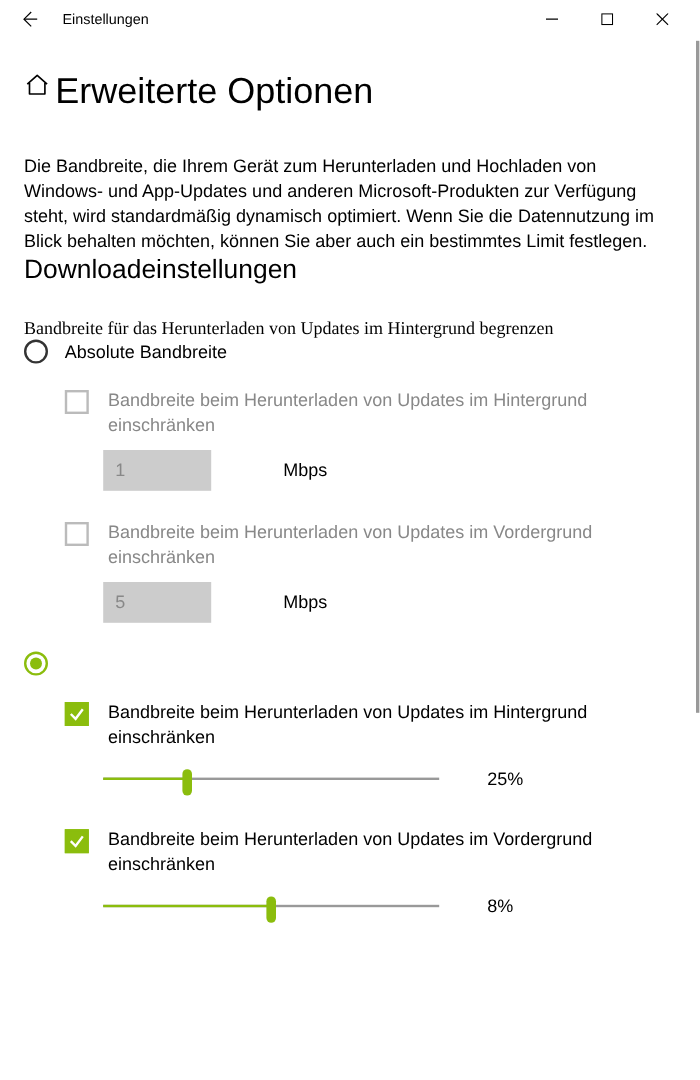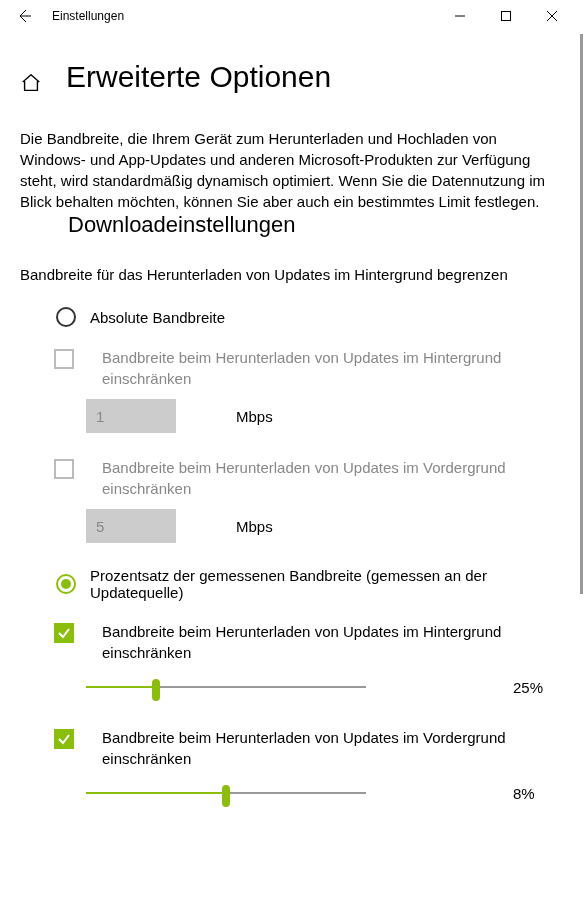--- a/index.html
+++ b/index.html
@@ -34,53 +34,51 @@
     .win-btn {
       width: 46px; height: 32px;
       display: flex; align-items: center; justify-content: center;
       cursor: pointer;
     }
     .content {
       padding: 28px 20px 0 20px;
     }
     .page-header {
       display: flex;
-      align-items: flex-end;
-      gap: 24px;
+      align-items: flex-start;
+      gap: 4px;
       margin-bottom: 34px;
     }
     .home-icon {
       width: 22px; height: 22px;
     }
     .page-title {
       font-size: 30px;
       font-weight: 400;
     }
     .intro {
       font-size: 15px;
       line-height: 1.4;
       max-width: 540px;
     }
     .section-title {
       font-size: 22px;
       font-weight: 400;
       margin-bottom: 28px;
-      margin-left: 48px;
     }
     .subheading {
       font-size: 15px;
-      margin-bottom: 24px;
+      font-family: Liberation Serif, serif;
     }
     .radio-row {
       display: flex;
       align-items: center;
       gap: 14px;
       margin-bottom: 20px;
       cursor: pointer;
-      margin-left: 36px;
     }
     .radio {
       width: 20px; height: 20px;
       border: 2px solid #333;
       border-radius: 50%;
       display: flex; align-items: center; justify-content: center;
       flex-shrink: 0;
     }
     .radio.selected { border-color: #8bbd0d; }
     .radio-dot {
@@ -89,21 +87,21 @@
       background: #333;
     }
     .radio.selected .radio-dot { background: #8bbd0d; }
     .radio-label { font-size: 15px; }
     .sub-group {
       padding-left: 34px;
     }
     .check-row {
       display: flex;
       align-items: flex-start;
-      gap: 28px;
+      gap: 16px;
       margin-bottom: 10px;
     }
     .checkbox {
       width: 20px; height: 20px;
       border: 2px solid #999;
       flex-shrink: 0;
       margin-top: 2px;
       display: flex; align-items: center; justify-content: center;
     }
     .checkbox.disabled { border-color: #bbb; }
@@ -133,21 +131,20 @@
       font-size: 15px;
       color: #888;
     }
     .unit { font-size: 15px; margin-left: 48px; }
     .slider-row {
       display: flex;
       align-items: center;
       padding-left: 32px;
       margin: 14px 0 30px 0;
       gap: 40px;
-      justify-content: space-between;
     }
     .slider {
       position: relative;
       width: 280px;
       height: 20px;
     }
     .slider-track-bg {
       position: absolute;
       top: 9px;
       width: 100%;
@@ -251,21 +248,20 @@
     <div class="input-row">
       <input class="text-input" disabled="" value="5" style="">
       <span class="unit">Mbps</span>
     </div>
   </div>
 
   <div class="radio-row">
     <div class="radio selected">
         <div class="radio-dot"></div>
       </div>
-    <span class="radio-label">Prozentsatz der gemessenen Bandbreite (gemessen an der Updatequelle)</span>
   </div>
 
   <div class="sub-group">
     <div class="check-row">
       <div class="checkbox checked">
         <svg width="14" height="14" viewBox="0 0 14 14">
             <path d="M2 7 L6 11 L12 3" stroke="#fff" stroke-width="2" fill="none"></path>
           </svg>
       </div>
       <span class="check-label">Bandbreite beim Herunterladen von Updates im Hintergrund einschränken</span>

